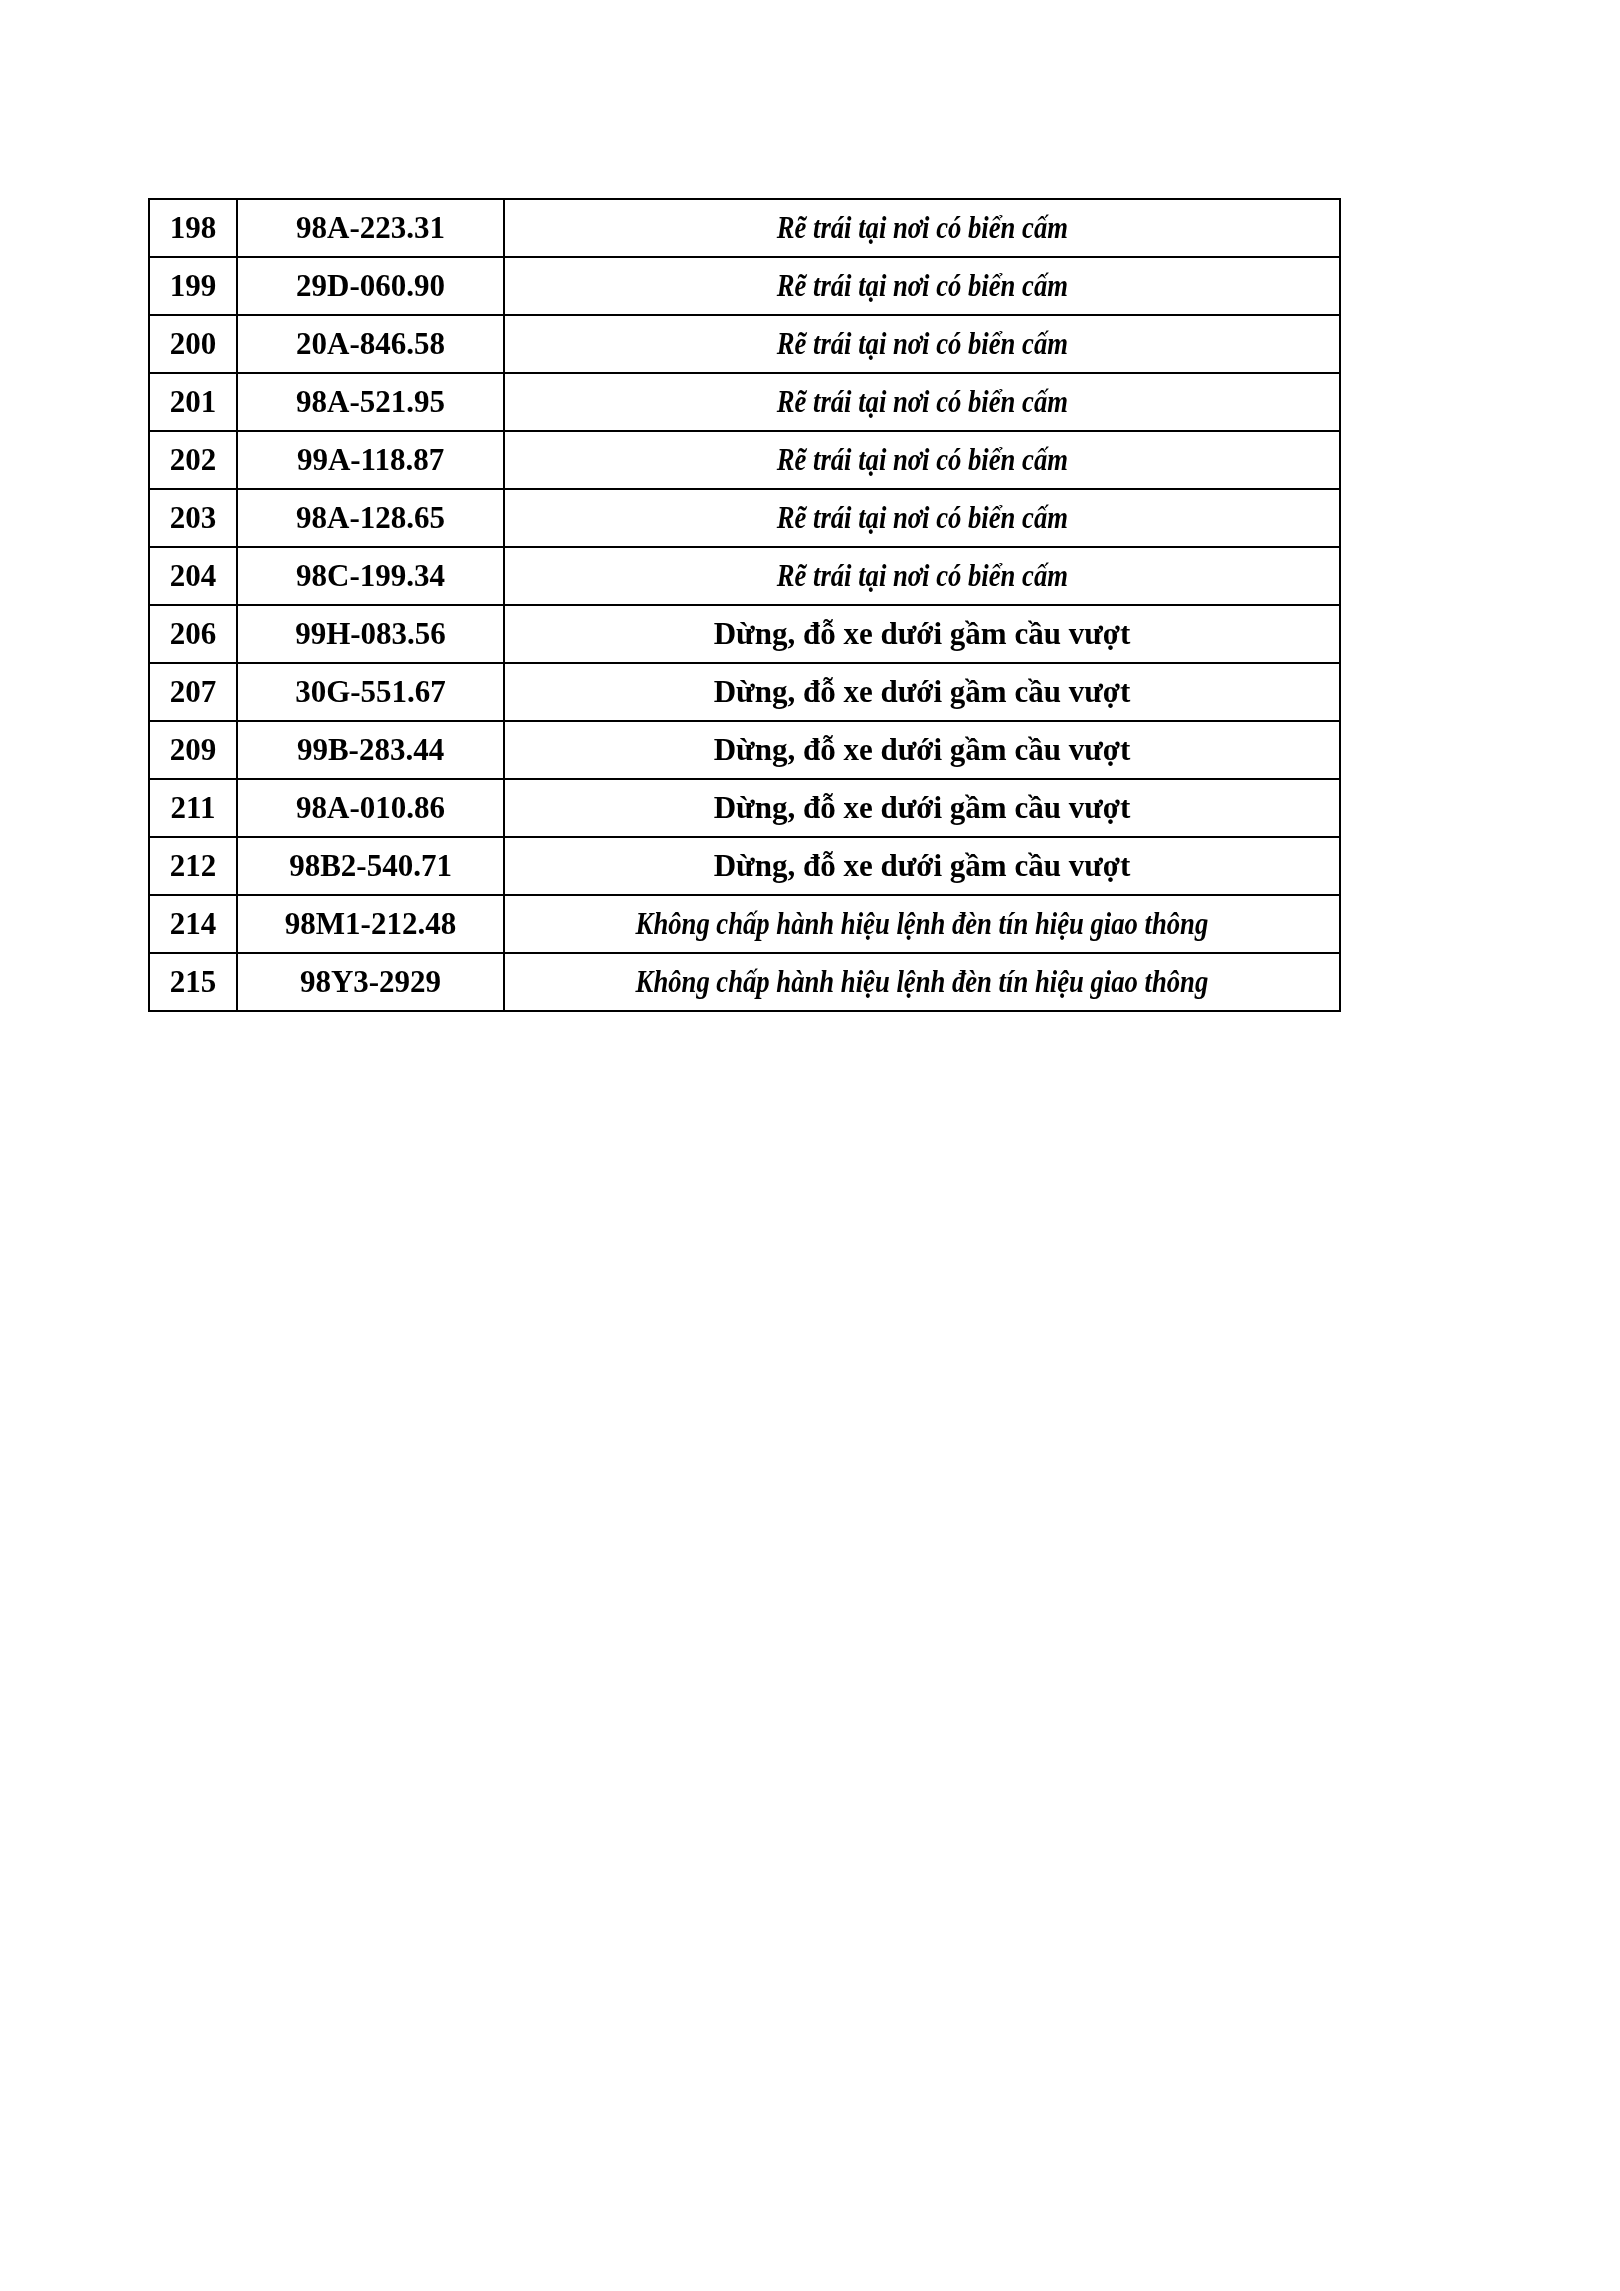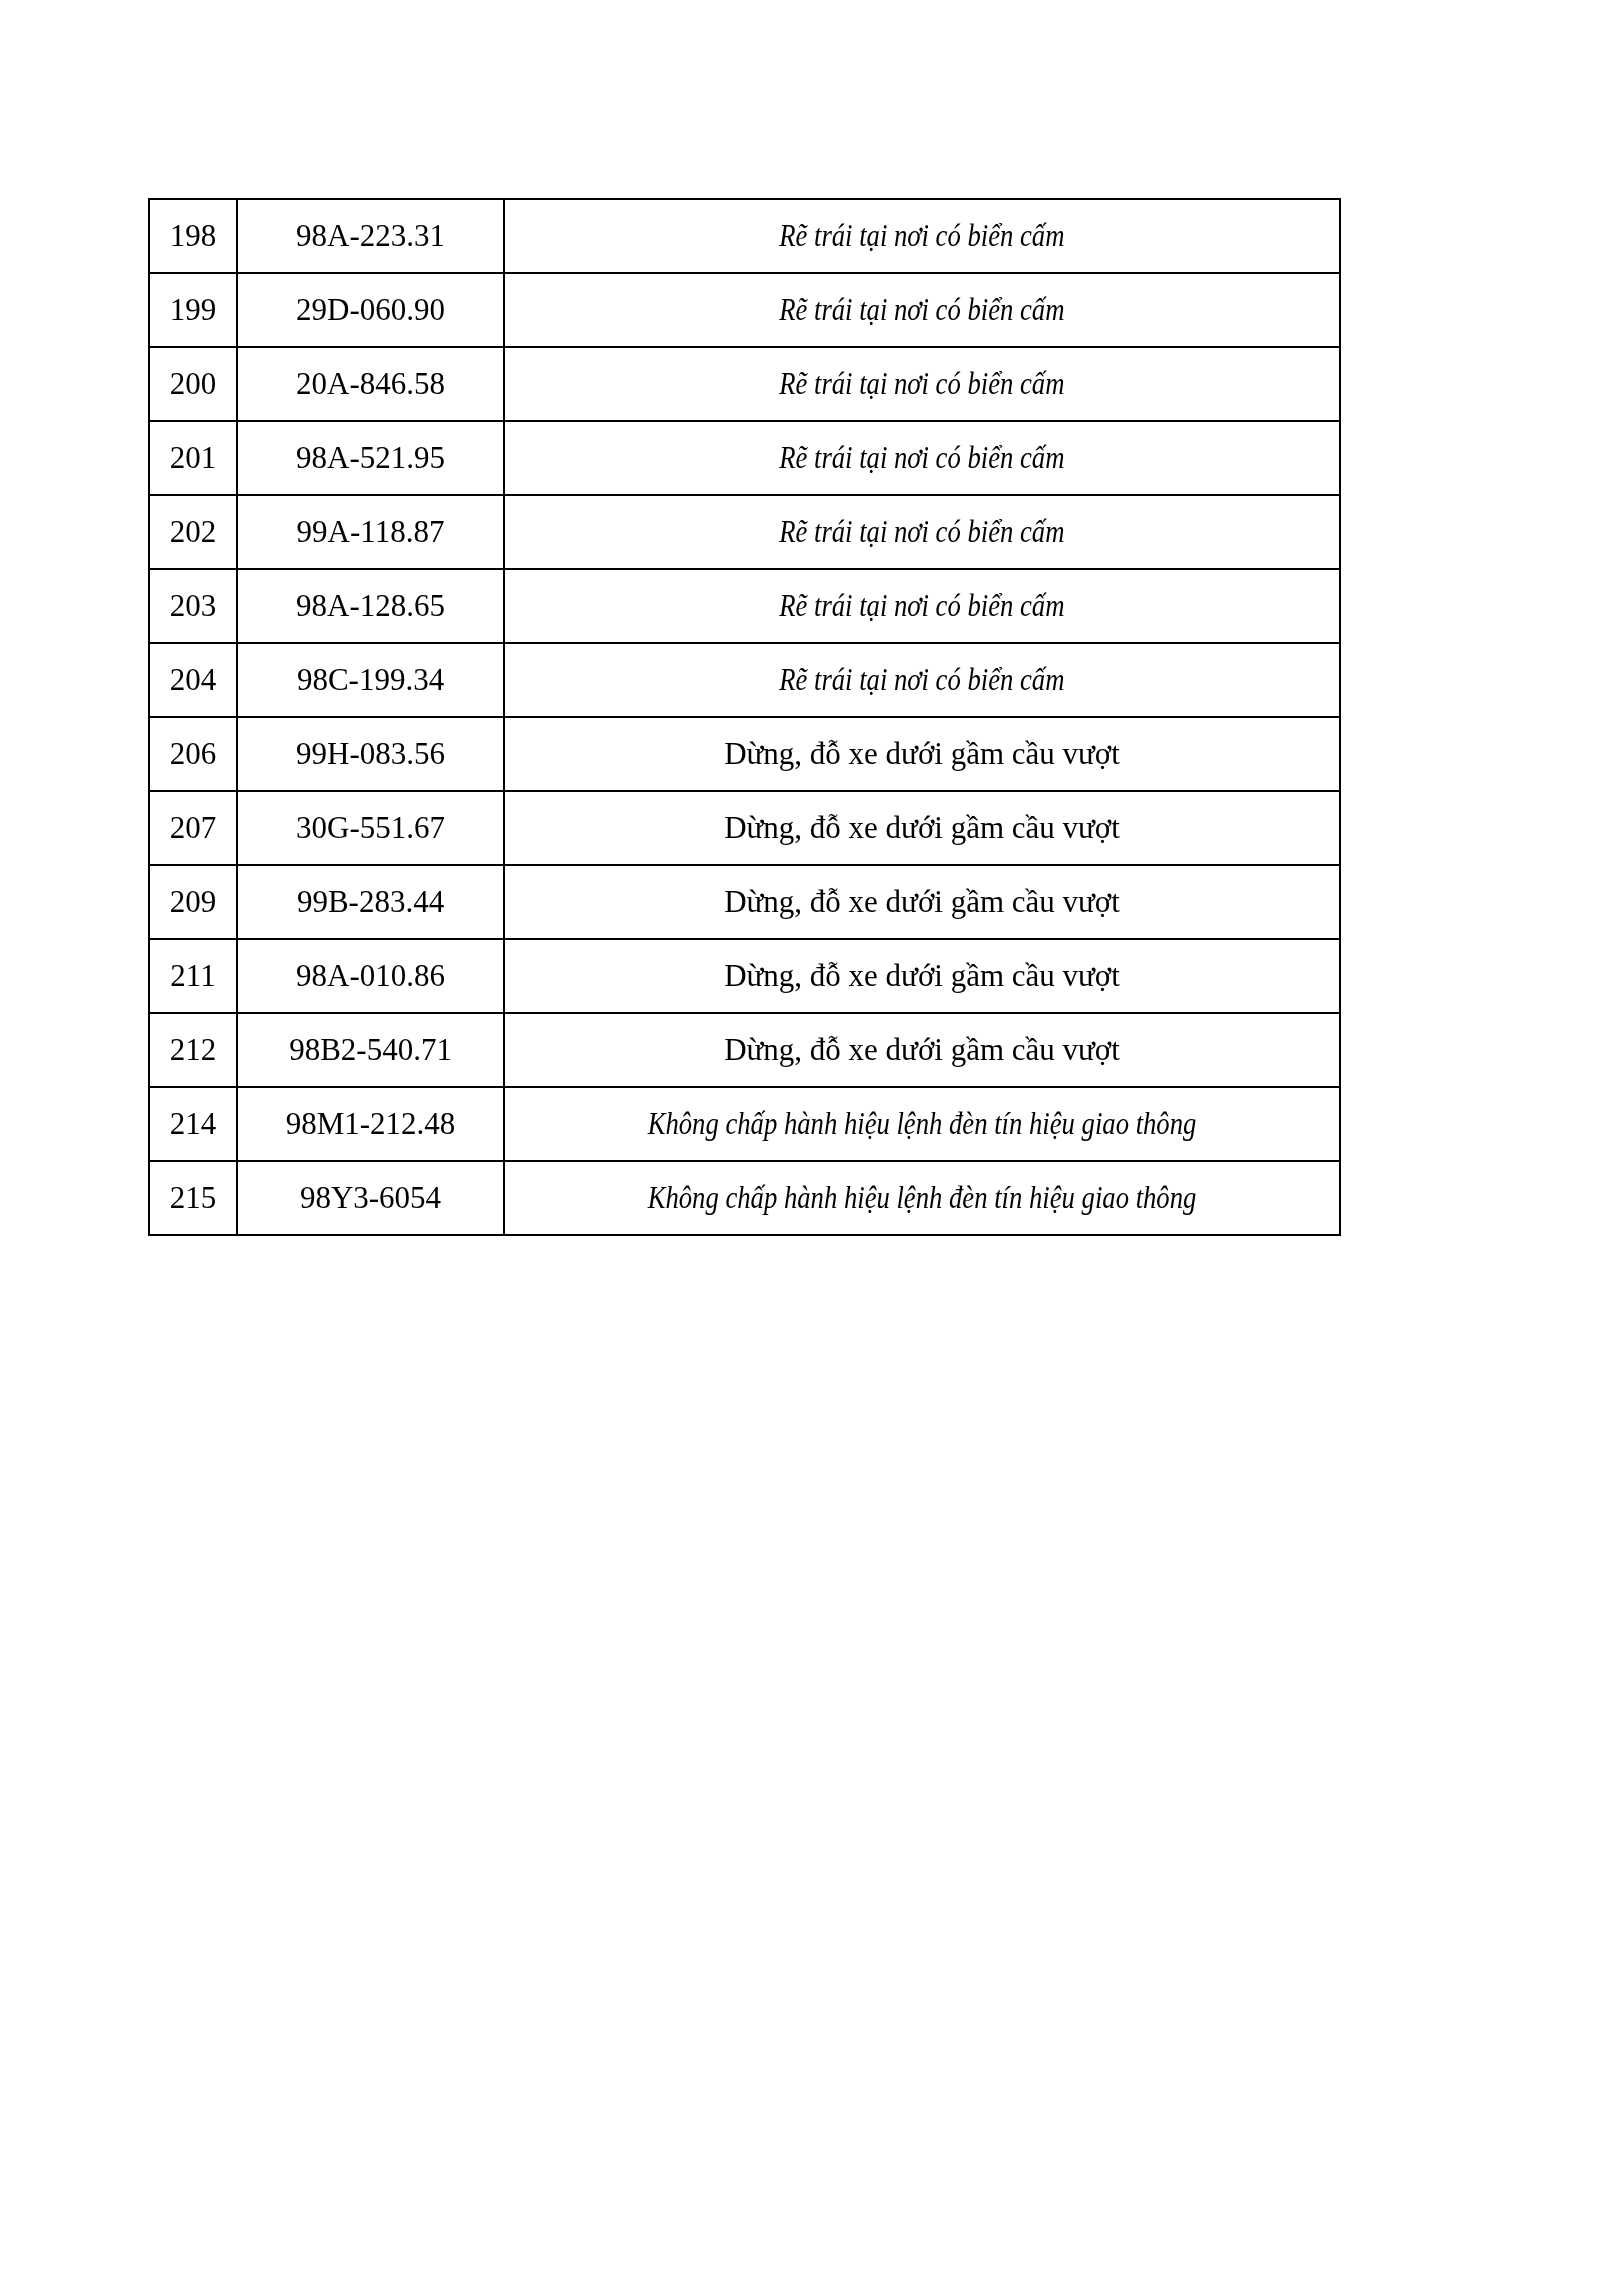--- a/index.html
+++ b/index.html
@@ -5,22 +5,22 @@
   html, body { margin: 0; padding: 0; background: #ffffff; }
   body { width: 1620px; height: 2292px; position: relative; overflow: hidden; }
   .page { position: absolute; left: 0; top: 0; width: 1620px; height: 2292px; background: #fff; }
   table.violations {
     position: absolute; left: 148px; top: 198px;
     width: 1191px; border-collapse: collapse; table-layout: fixed;
     font-family: "Liberation Serif", serif; font-size: 31px; color: #000;
   }
   table.violations td {
     border: 2.9px solid #000;
-    height: 40px; padding: 16px; text-align: center; vertical-align: middle;
-    line-height: 40px; white-space: nowrap; overflow: visible;
+    height: 40px; padding: 8px; text-align: center; vertical-align: middle;
+    line-height: 40px; white-space: nowrap; overflow: visible; font-weight: bold;
   }
   col.c-stt { width: 88px; }
   col.c-plate { width: 267px; }
   col.c-viol { width: 836px; }
   .italic { font-style: italic; }
   .cond { display: inline-block; transform: scaleX(0.86); transform-origin: center; }
 </style>
 </head>
 <body>
 
@@ -92,19 +92,19 @@
           <td>98B2-540.71</td>
           <td><span class="">Dừng, đỗ xe dưới gầm cầu vượt</span></td>
         </tr>
         <tr>
           <td>214</td>
           <td>98M1-212.48</td>
           <td><span class="italic cond">Không chấp hành hiệu lệnh đèn tín hiệu giao thông</span></td>
         </tr>
         <tr>
           <td>215</td>
-          <td>98Y3-6054</td>
+          <td>98Y3-2929</td>
           <td><span class="italic cond">Không chấp hành hiệu lệnh đèn tín hiệu giao thông</span></td>
         </tr>
       </tbody>
   </table>
 </div>
 
 
 </body></html>

